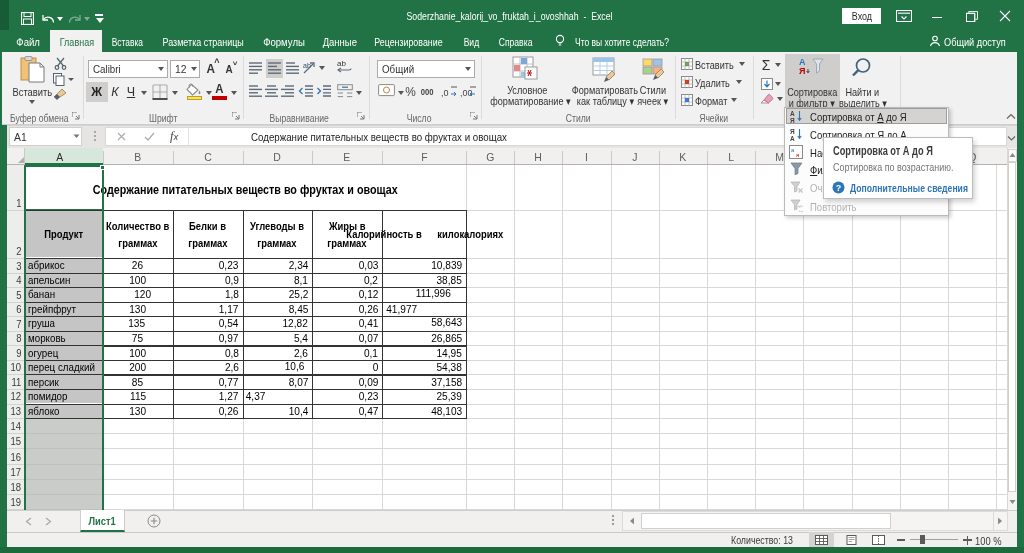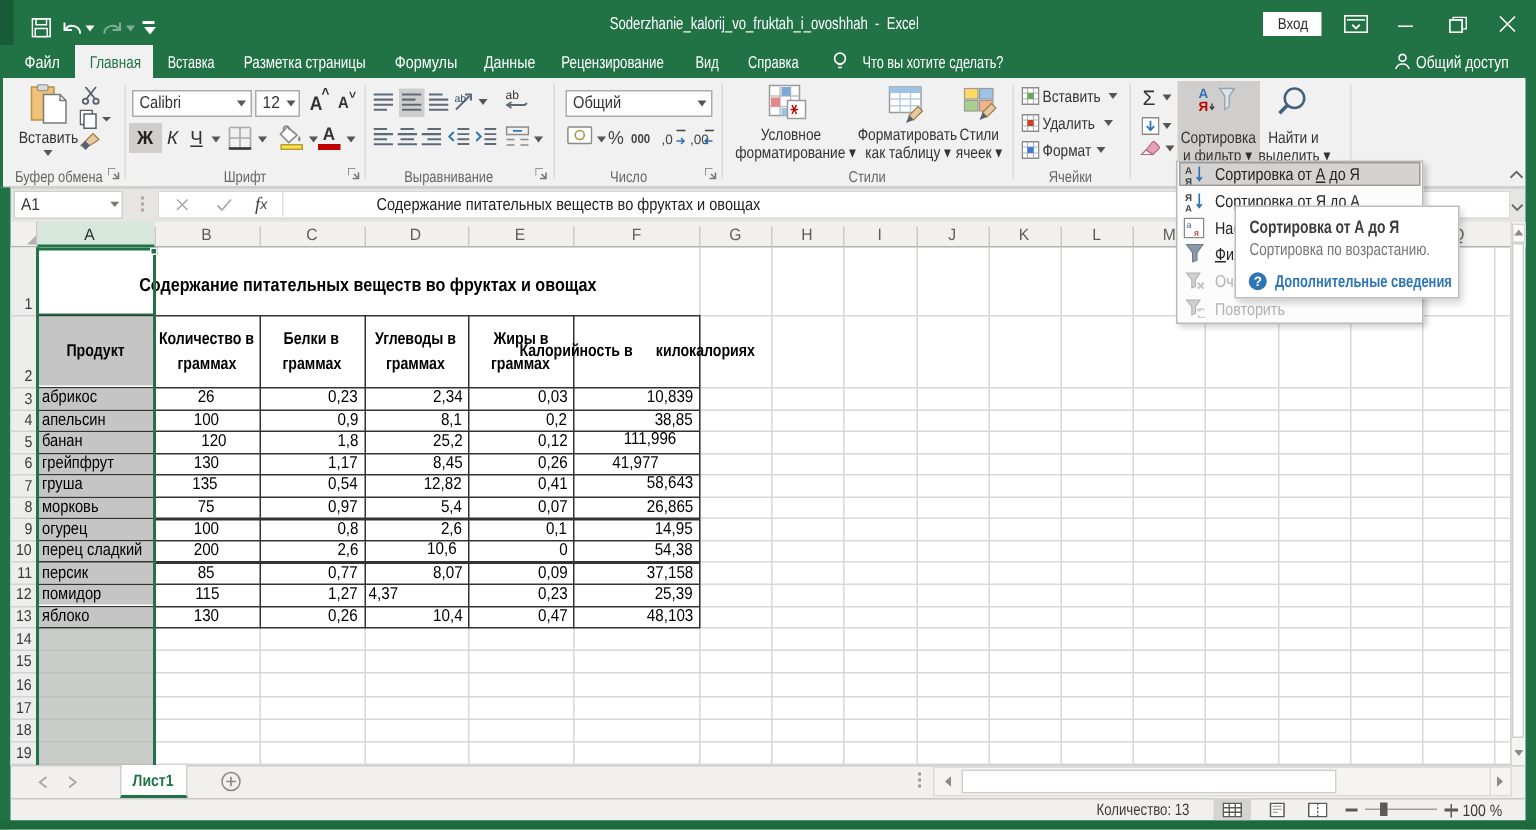--- a/index.html
+++ b/index.html
@@ -743,21 +743,21 @@
   </div>
 <div class="a" style="left:172.5px;top:301.6px;width:66.0px;height:14.599999999999966px;display:flex;align-items:center;justify-content:flex-end">
     <span style="display:inline-block;transform-origin:100% 50%;transform:scaleX(.88);font-size:11.5px;color:#000;white-space:nowrap">1,17</span>
   </div>
 <div class="a" style="left:242.5px;top:301.6px;width:65.5px;height:14.599999999999966px;display:flex;align-items:center;justify-content:flex-end">
     <span style="display:inline-block;transform-origin:100% 50%;transform:scaleX(.88);font-size:11.5px;color:#000;white-space:nowrap">8,45</span>
   </div>
 <div class="a" style="left:312px;top:301.6px;width:66px;height:14.599999999999966px;display:flex;align-items:center;justify-content:flex-end">
     <span style="display:inline-block;transform-origin:100% 50%;transform:scaleX(.88);font-size:11.5px;color:#000;white-space:nowrap">0,26</span>
   </div>
-<div class="a" style="left:382px;top:301.6px;width:80px;height:14.599999999999966px;display:flex;align-items:center;justify-content:center">
+<div class="a" style="left:382px;top:301.6px;width:80px;height:14.599999999999966px;display:flex;align-items:center;justify-content:flex-start">
     <span style="display:inline-block;transform-origin:100% 50%;transform:scaleX(.88);font-size:11.5px;color:#000;white-space:nowrap">41,977</span>
   </div>
 <div class="a" style="left:25.5px;top:317.2px;width:76.5px;height:13.5px;background:#c5c5c5"></div>
 <div class="a" style="left:28px;top:316.2px;width:74px;height:14.5px;display:flex;align-items:center">
     <span class="sx" style="font-size:11.5px;color:#000;transform:scaleX(.85)">груша</span>
   </div>
 <div class="a ctr" style="left:103px;top:316.2px;width:67px;height:14.5px">
     <span class="sc" style="font-size:11.5px;color:#000;transform:scaleX(.88)">135</span>
   </div>
 <div class="a" style="left:172.5px;top:316.2px;width:66.0px;height:14.5px;display:flex;align-items:center;justify-content:flex-end">

